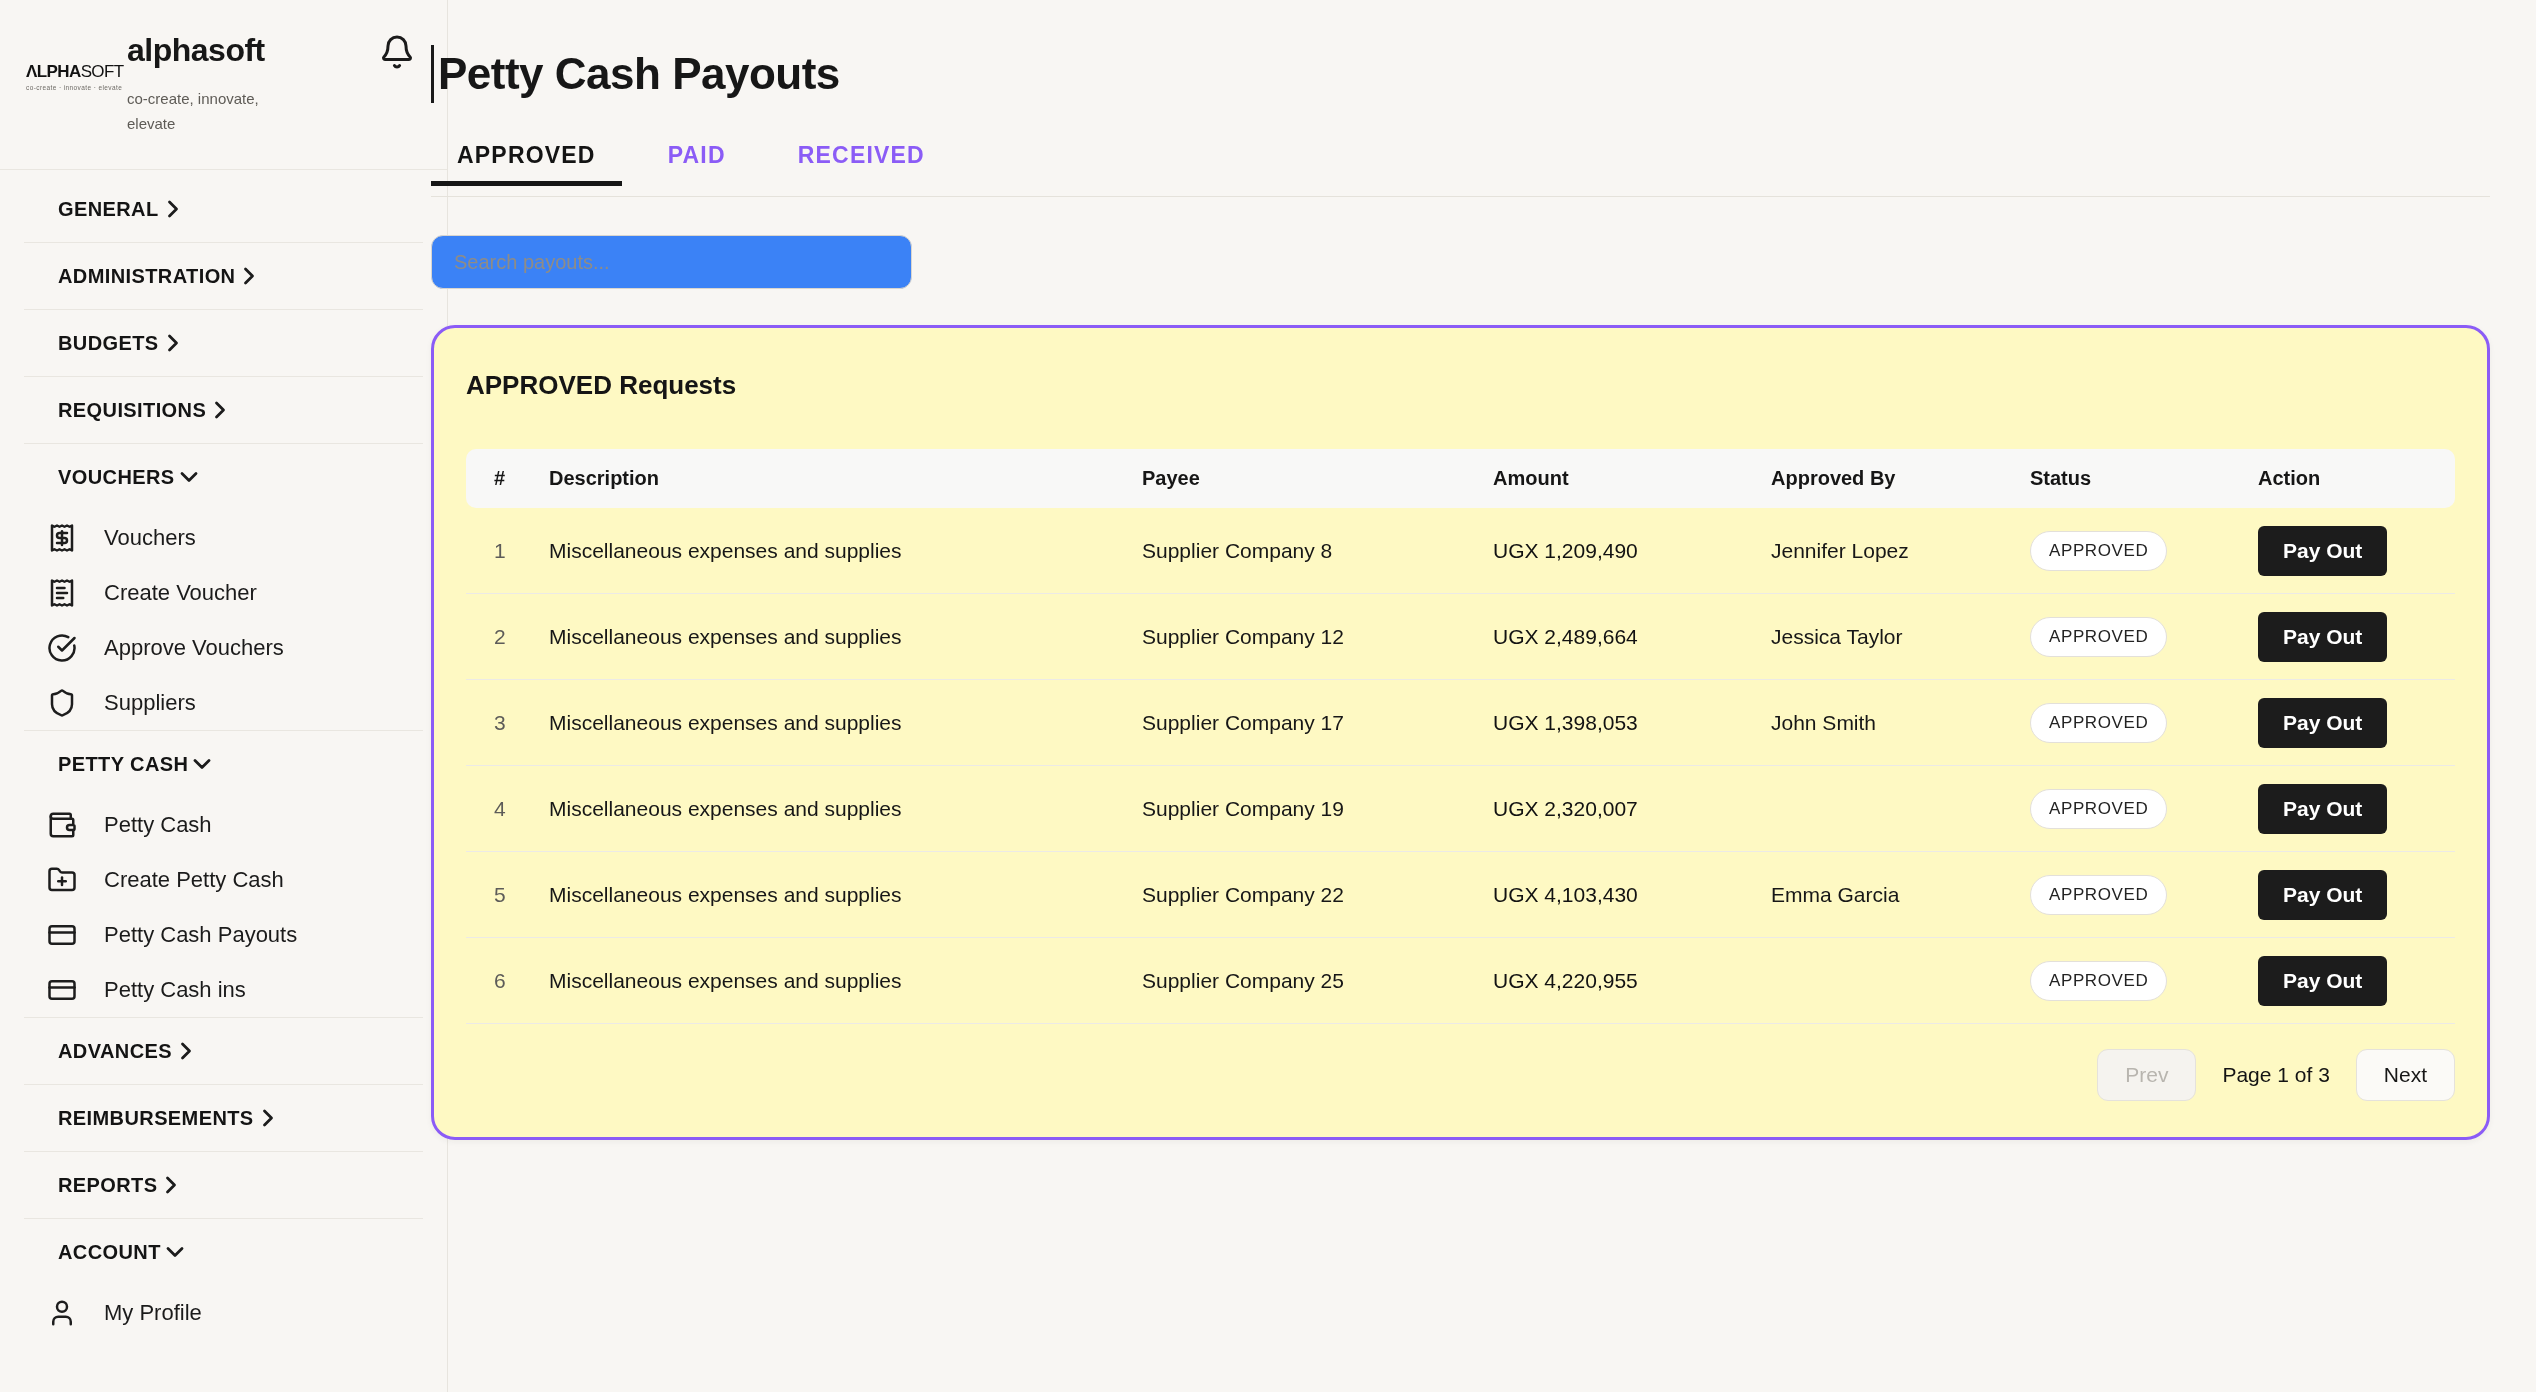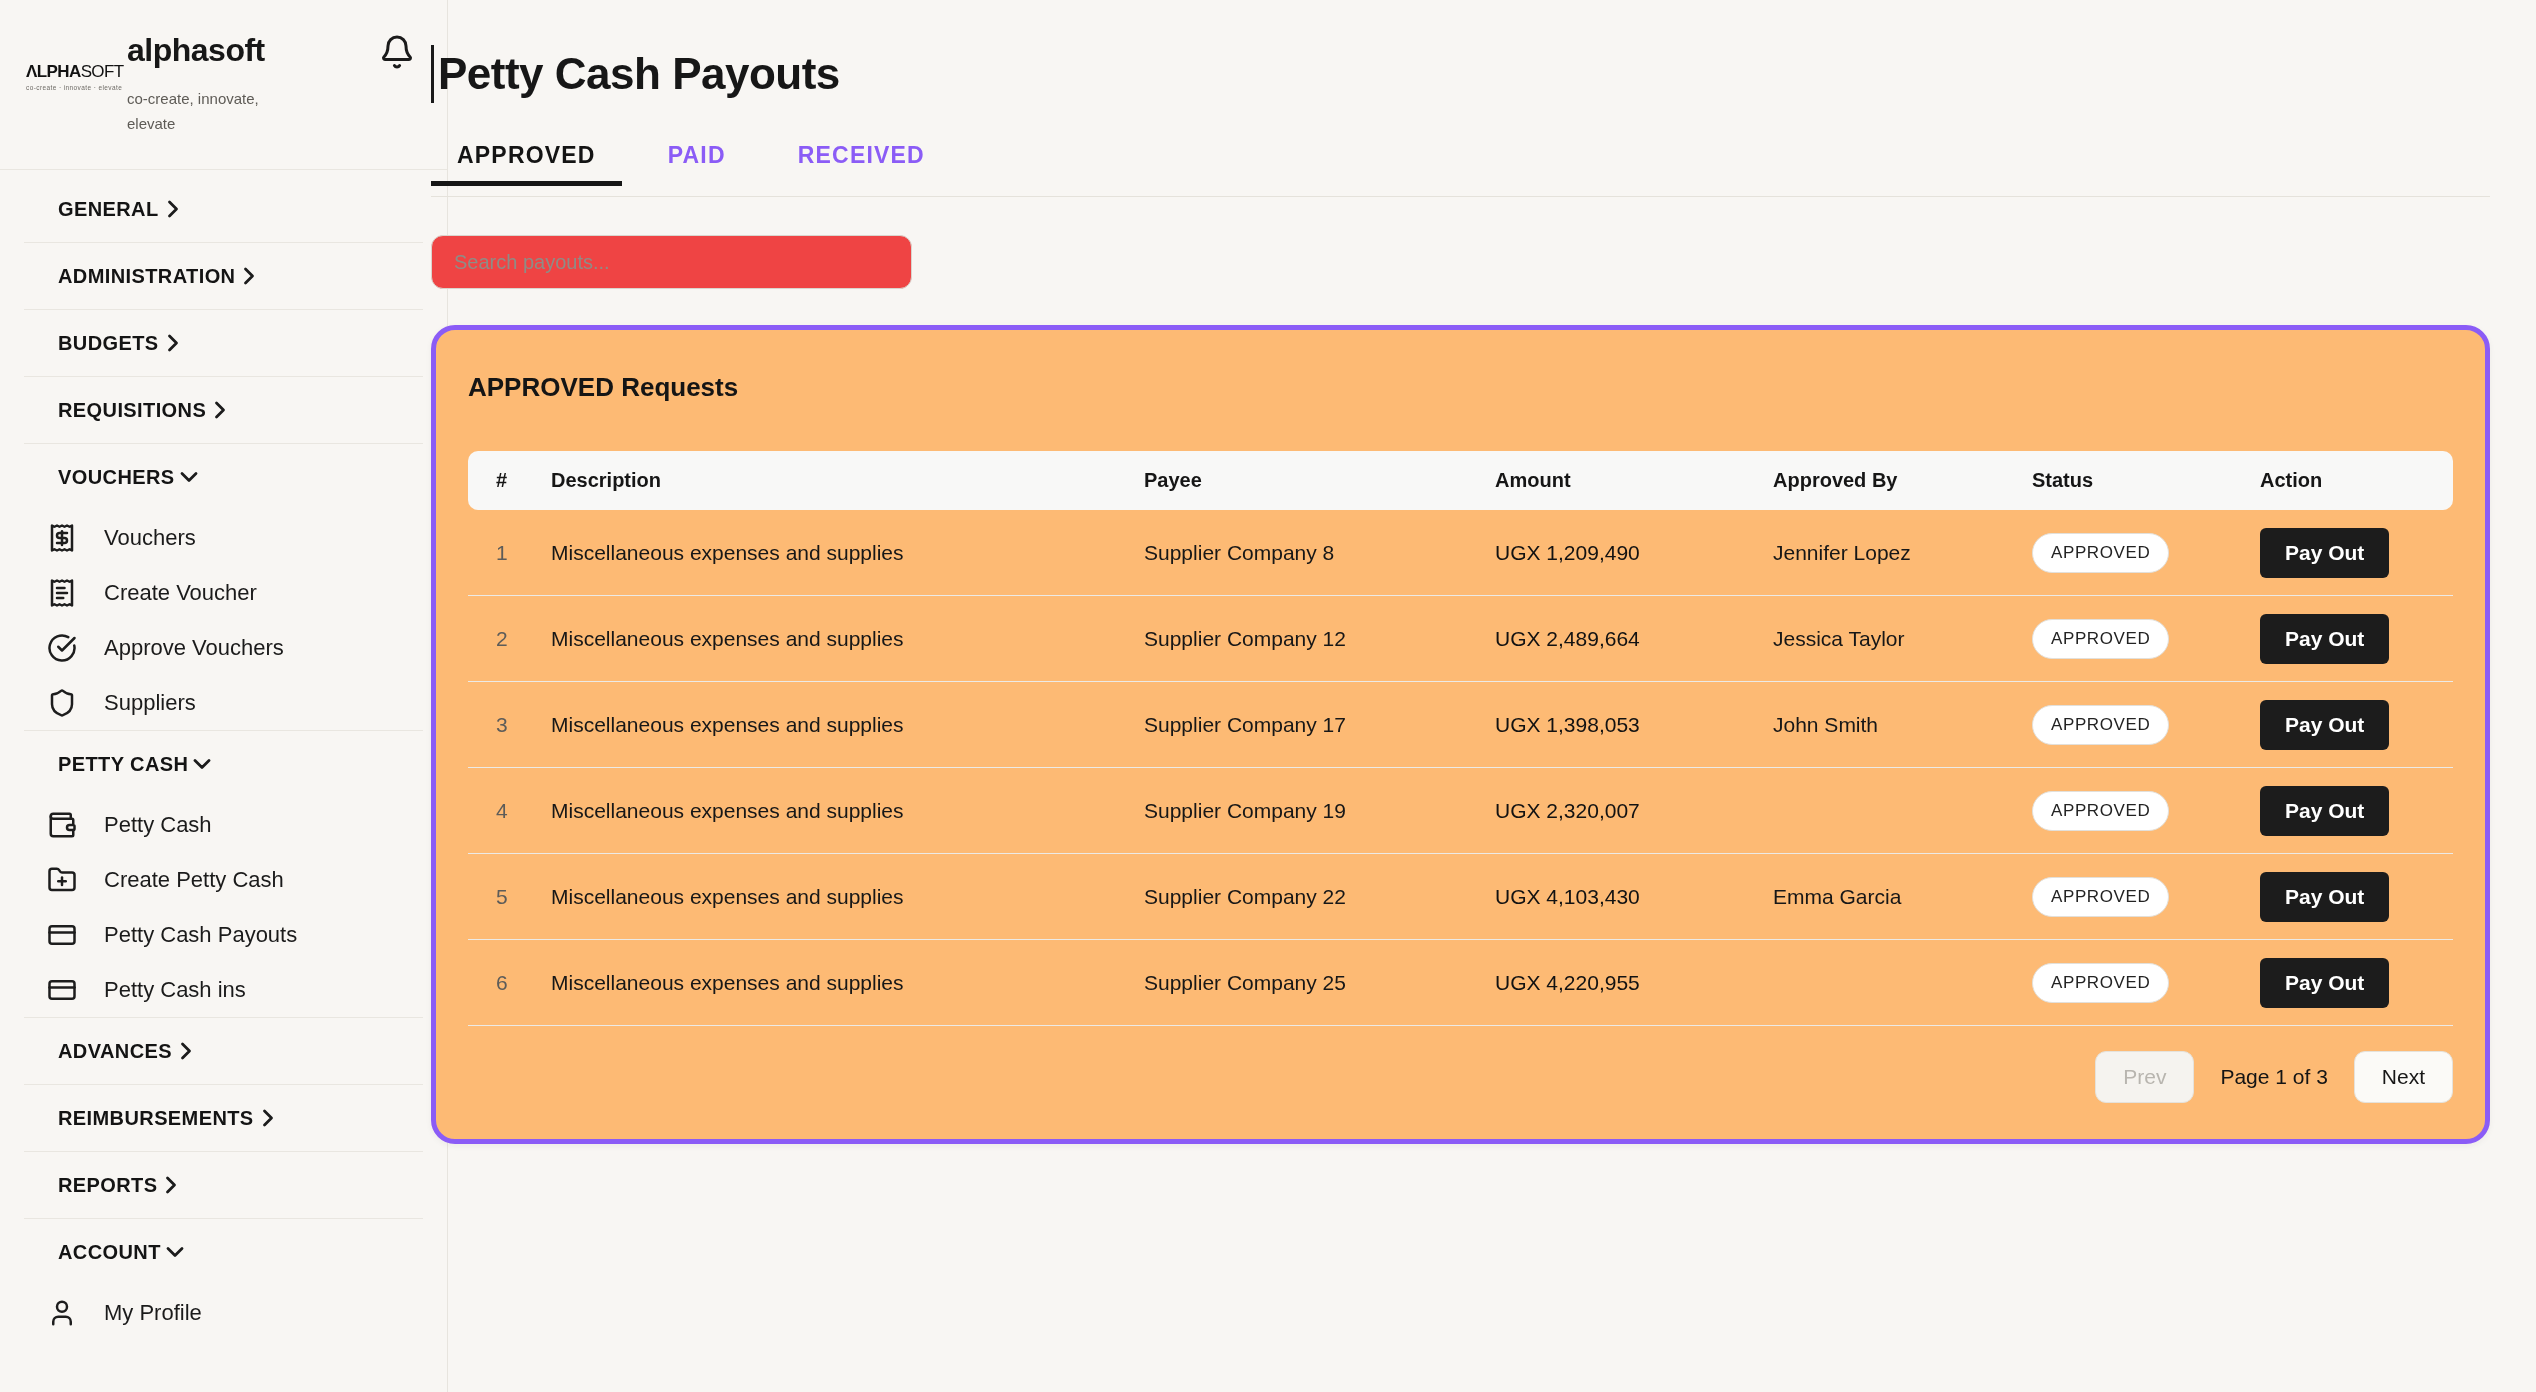--- a/index.html
+++ b/index.html
@@ -39,25 +39,25 @@
   .caret { width:3px; height:58px; background:#1a1a1a; }
   .page-title { font-size:44px; font-weight:700; letter-spacing:-0.5px; margin:0 0 0 4px; }
 
   .tabs { display:flex; gap:20px; margin-top:38px; }
   .tab { padding:0 26px 17px; font-size:23px; font-weight:700; letter-spacing:1.2px;
          color:#8b5cf6; cursor:pointer; }
   .tab.active { color:#141414; border-bottom:5px solid #161616; padding-bottom:12px; }
   .tabs-divider { height:1px; background:#e5e2db; margin-top:10px; }
 
   .search-input { margin-top:38px; width:481px; height:54px; border:1.6px solid #d9d5ce;
-         border-radius:12px; background:#ef4444; padding:0 22px; font-size:20px;
+         border-radius:12px; background:#3b82f6; padding:0 22px; font-size:20px;
          color:#33312e; font-family:"Liberation Sans", sans-serif; outline:none; }
   .search-input::placeholder { color:#8f8c86; }
 
-  .card { margin-top:36px; background:#fdba74; border:5px solid #8b5cf6;
+  .card { margin-top:36px; background:#fef9c3; border:3px solid #8b5cf6;
           border-radius:24px; box-shadow:0 2px 6px rgba(40,35,25,.05);
           padding:32px 32px 36px; }
   .card-heading { font-size:26px; font-weight:700; margin:10px 0 48px; color:#151515; }
 
   .tgrid { display:grid; grid-template-columns:55px 593px 351px 278px 259px 228px 1fr;
            align-items:center; padding:0 28px; }
   .thead { height:59px; background:#f8f8f7; border-radius:10px;
            font-size:20px; font-weight:700; color:#161616; }
   .trow { height:86px; border-bottom:1px solid #eceae6; font-size:21px; }
   .cell-num { color:#5d5c59; }

